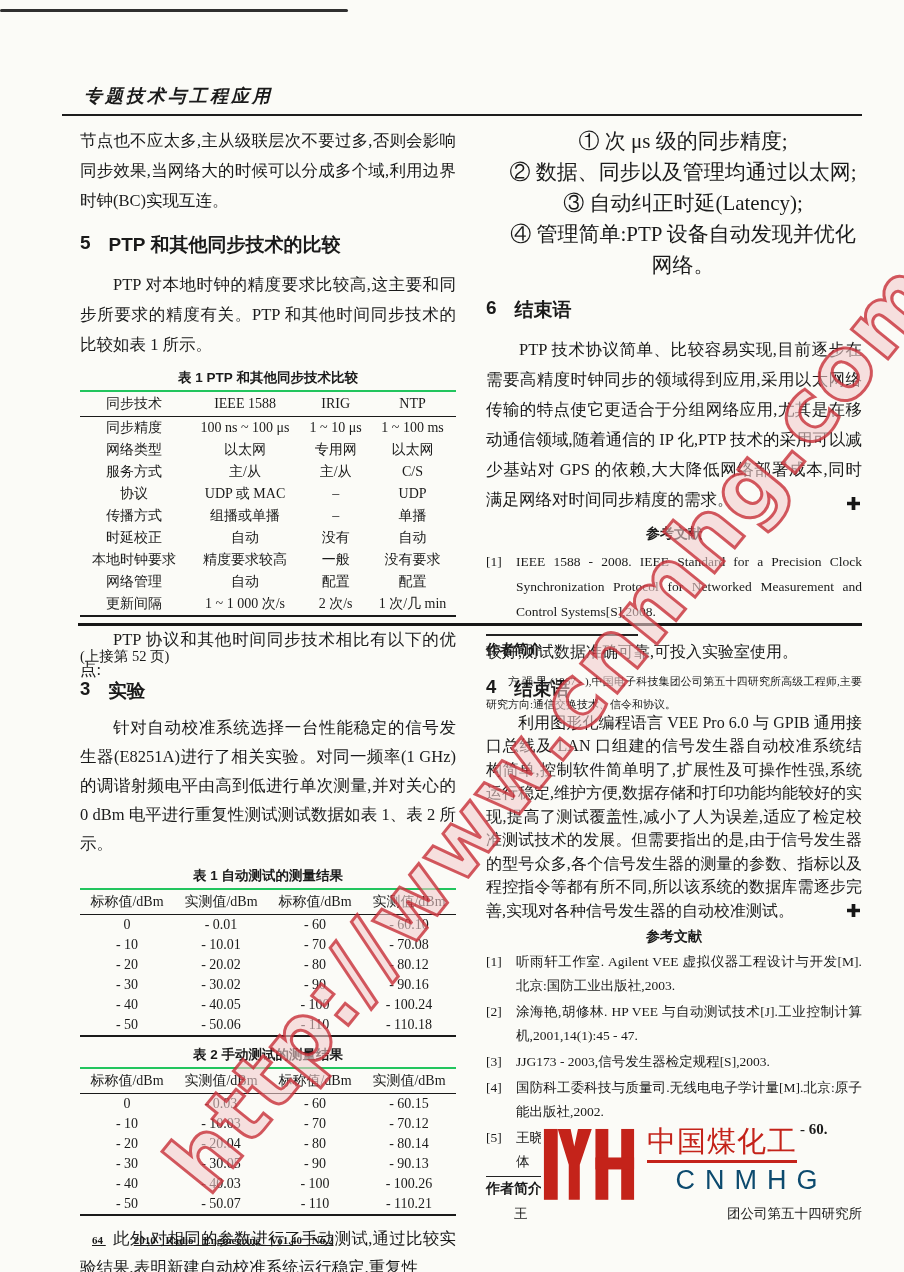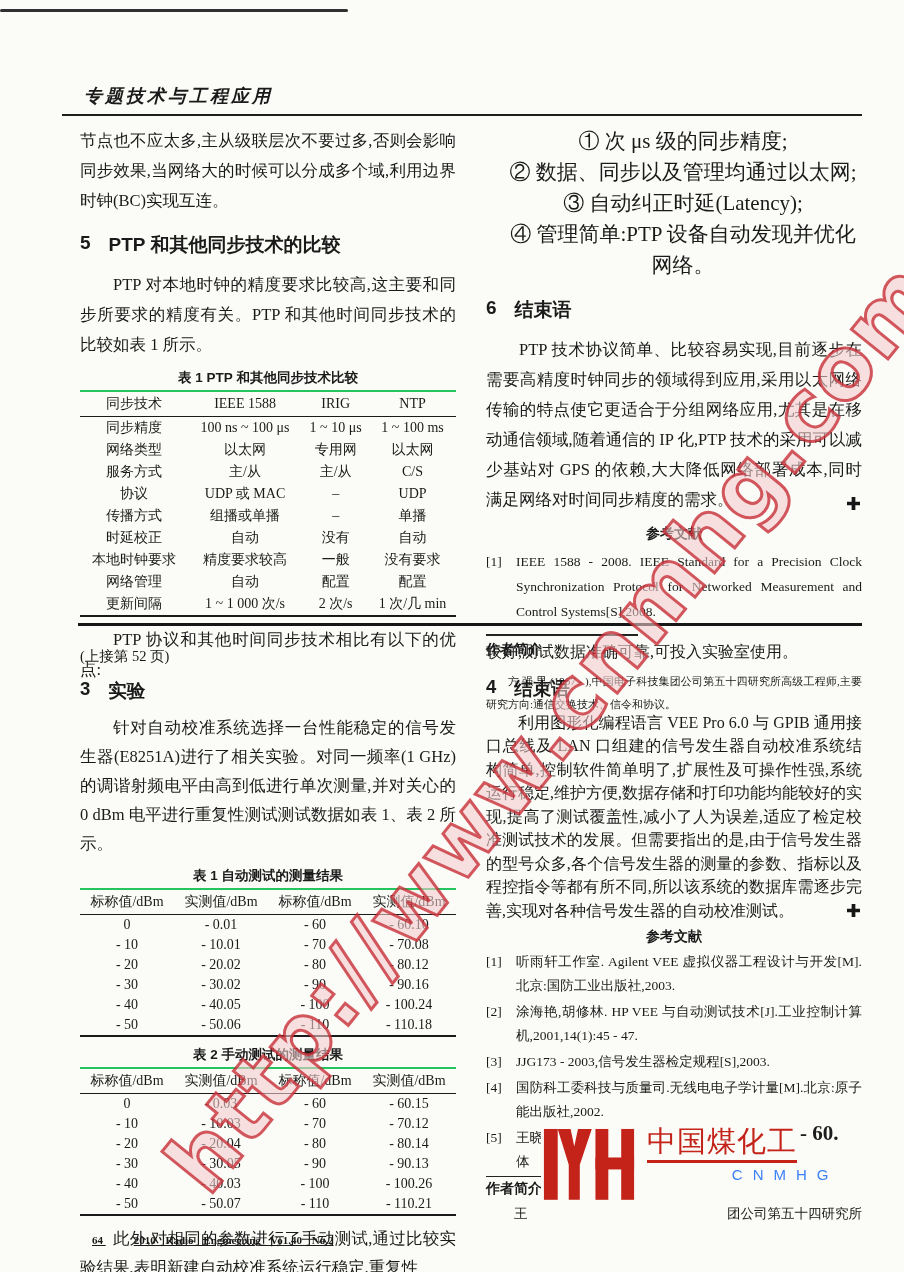--- a/index.html
+++ b/index.html
@@ -67,23 +67,23 @@
              color:rgba(255,252,250,0.45);-webkit-text-stroke:3px rgba(198,44,52,0.78);
              text-shadow:0 0 1px rgba(198,44,52,0.25);}
 
   
   .logo{position:absolute;left:541px;top:1124px;z-index:6;background:#fbfbf7;
         display:flex;align-items:flex-start;gap:12px;padding:2px 6px 4px 2px;}
   .logo-right{display:flex;flex-direction:column;text-align:right;}
   .logo-name-row{display:flex;align-items:flex-start;}
   .logo-name{color:#c4231a;font-size:29px;font-family:"Liberation Sans","DejaVu Sans",sans-serif;
              letter-spacing:1px;border-bottom:3px solid #c4231a;padding-bottom:4px;line-height:1.05;}
-  .logo-ref{font-size:21px;color:#1c1c1c;font-weight:700;margin-left:3px;position:relative;top:-5px;}
-  .logo-sub{color:#3b82f6;font-family:"Liberation Sans","DejaVu Sans",sans-serif;
-            font-size:15px;letter-spacing:10px;margin-top:4px;line-height:1;}
+  .logo-ref{font-size:15px;color:#1c1c1c;font-weight:700;margin-left:3px;position:relative;top:-5px;}
+  .logo-sub{color:#0c4a6e;font-family:"Liberation Sans","DejaVu Sans",sans-serif;
+            font-size:27px;letter-spacing:10px;margin-top:4px;line-height:1;}
 </style>
 </head>
 <body>
 
 <div class="page">
   <div class="scan-streak"></div>
 
   <div class="header-title">专题技术与工程应用</div>
   <div class="header-rule"></div>
 

